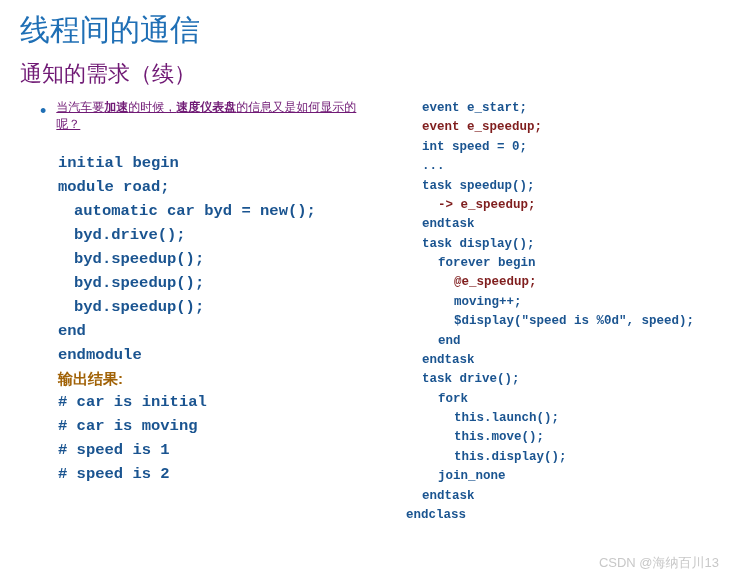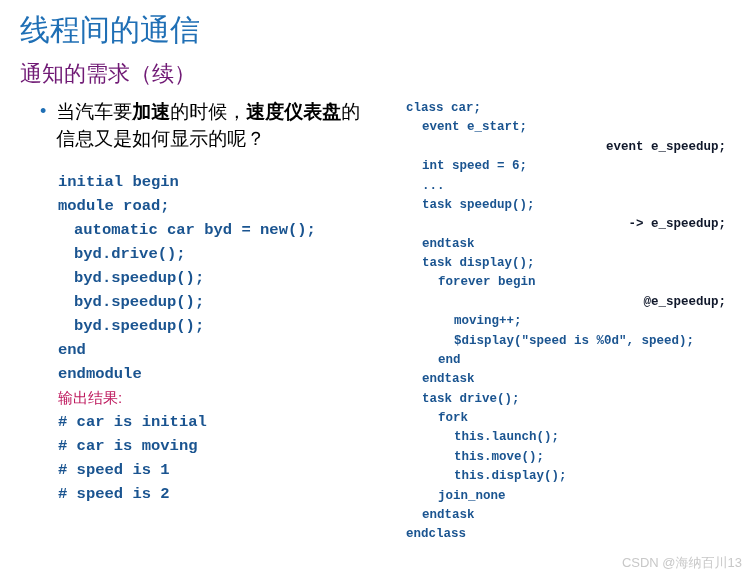--- a/index.html
+++ b/index.html
@@ -47,47 +47,48 @@
     align-items: flex-start;
     gap: 10px;
     margin-bottom: 18px;
   }
   .bullet-dot {
     color: #1f6fb5;
     font-size: 18px;
     line-height: 1.4;
   }
   .bullet-text {
-    color: #000000;
-    font-size: 19px;
+    color: #701a75;
+    font-size: 12px;
     line-height: 1.4;
+    text-decoration: underline;
   }
   .bold { font-weight: bold; }
   .left-code {
     font-family: "Courier New", monospace;
     font-size: 15.5px;
     line-height: 1.55;
     color: #1a5490;
     font-weight: bold;
     margin-left: 18px;
   }
   .left-code .label-cn {
-    color: #be185d;
+    color: #a16207;
     font-family: "Microsoft YaHei", Arial, sans-serif;
-    font-weight: normal;
+    font-weight: bold;
     font-size: 15px;
   }
-  .red { color: #0f172a; text-align: right; }
+  .red { color: #7f1d1d; }
   .ind1 { padding-left: 16px; display: block; }
   .ind2 { padding-left: 32px; display: block; }
   .ind3 { padding-left: 48px; display: block; }
   .right-code span { display: block; }
   .watermark {
     position: absolute;
-    right: 4px;
+    right: 27px;
     bottom: 6px;
     color: #c8c8c8;
     font-size: 13px;
     font-family: Arial, "Microsoft YaHei", sans-serif;
   }
 </style>
 </head>
 <body>
 
 <div class="slide">
@@ -116,24 +117,23 @@
         <div>endmodule</div>
         <div class="label-cn">输出结果:</div>
         <div># car is initial</div>
         <div># car is moving</div>
         <div># speed is 1</div>
         <div># speed is 2</div>
       </div>
     </div>
 
     <div class="right-col right-code">
-      <span>class car;</span>
       <span class="ind1">event e_start;</span>
       <span class="ind1 red">event e_speedup;</span>
-      <span class="ind1">int speed = 6;</span>
+      <span class="ind1">int speed = 0;</span>
       <span class="ind1">...</span>
       <span class="ind1">task speedup();</span>
       <span class="ind2 red">-&gt; e_speedup;</span>
       <span class="ind1">endtask</span>
       <span class="ind1">task display();</span>
       <span class="ind2">forever begin</span>
       <span class="ind3 red">@e_speedup;</span>
       <span class="ind3">moving++;</span>
       <span class="ind3">$display("speed is %0d", speed);</span>
       <span class="ind2">end</span>

